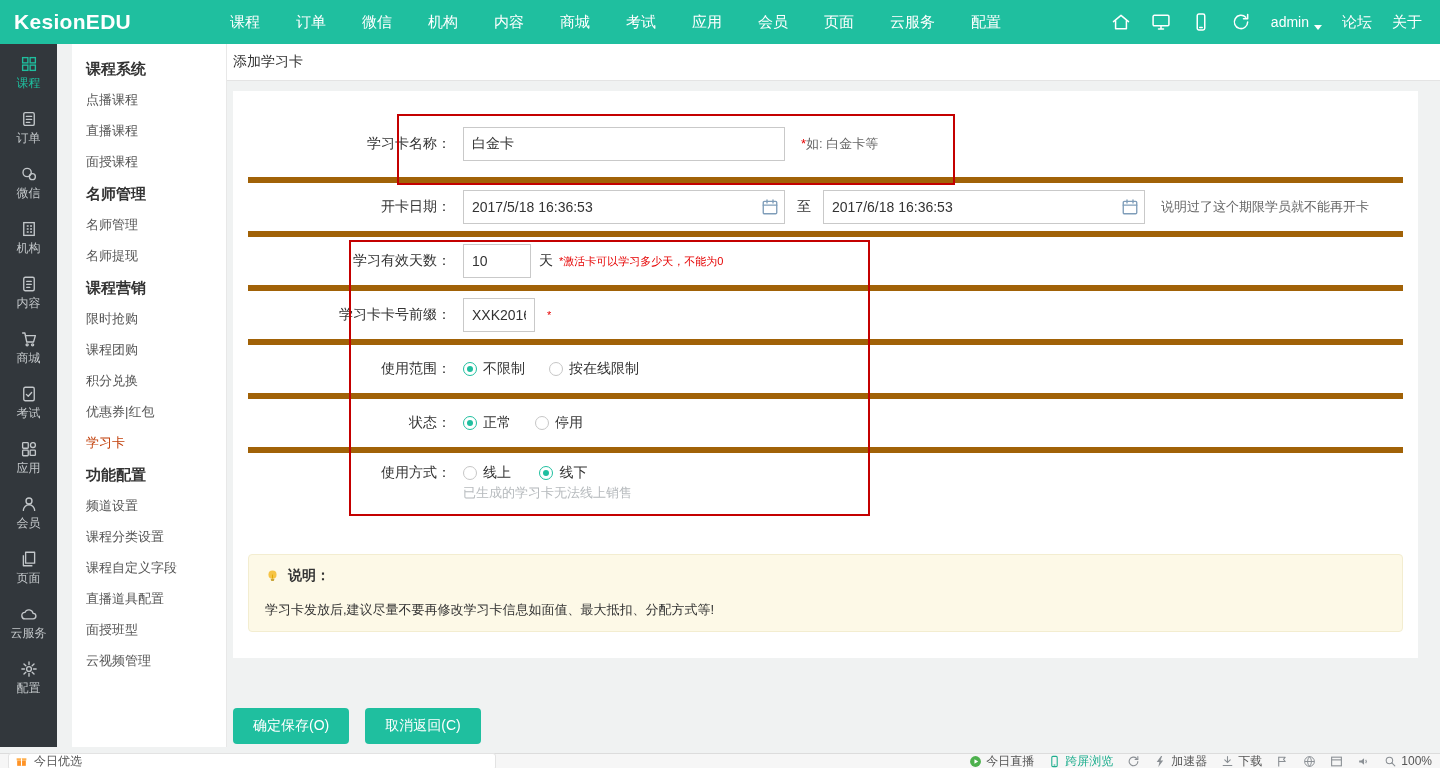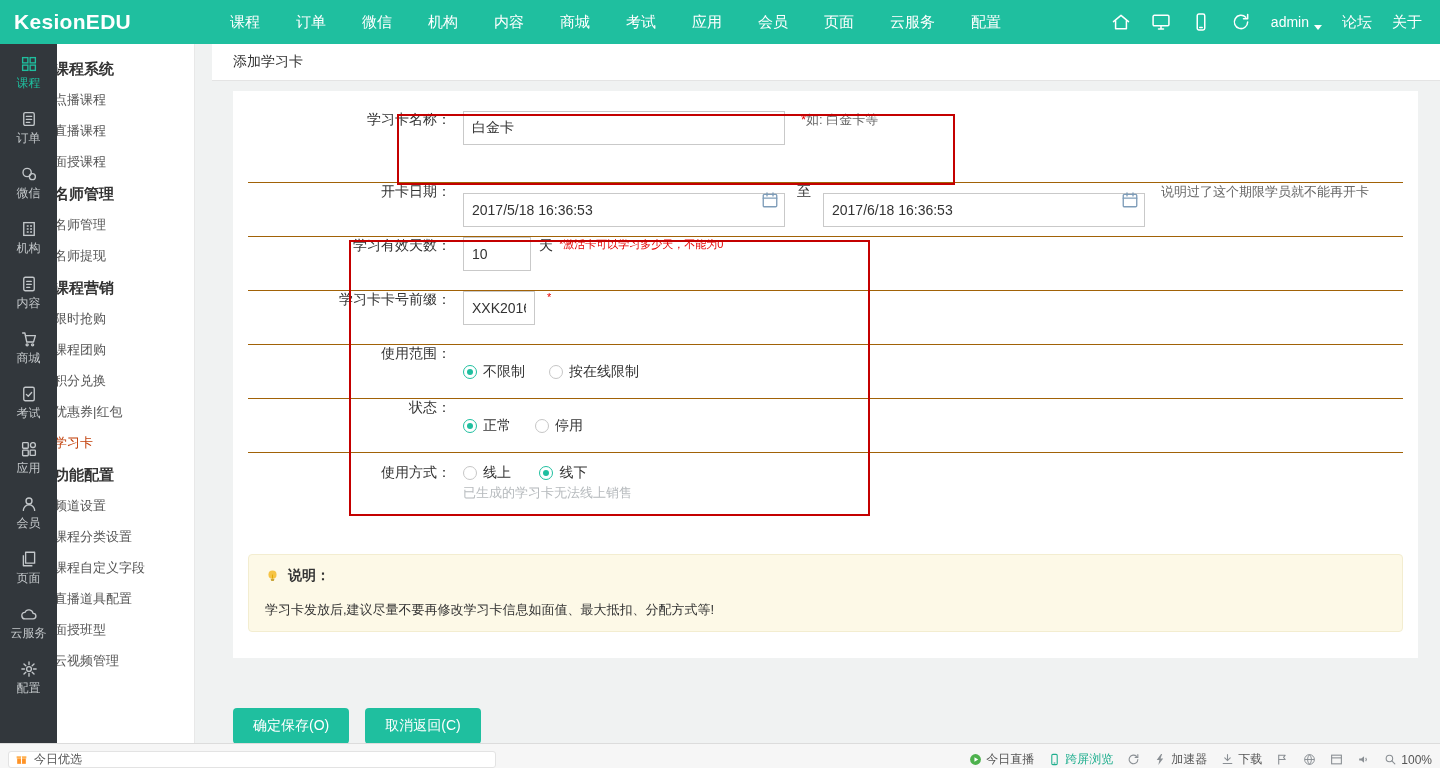--- a/index.html
+++ b/index.html
@@ -21,32 +21,32 @@
   .caret-down { width:0; height:0; border-left:4px solid transparent; border-right:4px solid transparent; border-top:5px solid #fff; display:inline-block; }
 
   
   .rail { position:absolute; top:44px; left:0; width:57px; bottom:21px; background:#32373c; display:flex; flex-direction:column; z-index:5; }
   .rail-item { height:55px; display:flex; flex-direction:column; align-items:center; justify-content:center; gap:4px; color:#c3c7ca; cursor:pointer; }
   .rail-item .ric { width:18px; height:18px; }
   .rail-item .rlbl { font-size:12px; line-height:12px; }
   .rail-item.active { color:#1fbf9f; }
 
   
-  .sidebar { position:absolute; top:44px; left:40px; width:155px; bottom:21px; background:#fff; border-right:1px solid #e8e8e8; padding:16px 0 0 14px; overflow:hidden; z-index:4; }
+  .sidebar { position:absolute; top:44px; left:72px; width:155px; bottom:21px; background:#fff; border-right:1px solid #e8e8e8; padding:16px 0 0 14px; overflow:hidden; z-index:4; }
   .group-title { font-size:15px; font-weight:bold; color:#333; margin:14px 0 12px; }
   .group-title:first-child { margin-top:0; }
   .side-item { font-size:13px; color:#555; margin-bottom:13px; cursor:pointer; white-space:nowrap; }
   .side-item.active { color:#c2410c; }
 
   
   .page-header { position:absolute; top:44px; left:212px; right:0; height:37px; background:#fff; border-bottom:1px solid #e4e4e4; display:flex; align-items:center; padding-left:21px; font-size:14px; color:#333; z-index:3; }
   .content { position:absolute; top:81px; left:212px; right:0; bottom:21px; background:#f0f2f2; padding:10px 22px 0 21px; overflow:hidden; }
   .card { background:#fff; padding:20px 15px 26px; }
 
-  .form-row { display:flex; min-height:54px; border-bottom:1px solid #a16207; }
+  .form-row { display:flex; align-items:center; min-height:54px; border-bottom:6px solid #a16207; }
   .form-row.first { min-height:72px; }
   .row-label { flex:0 0 215px; width:215px; text-align:right; padding-right:12px; font-size:14px; color:#333; }
   .text-input { height:34px; border:1px solid #c9c9c9; padding:0 8px; font-size:14px; color:#333; font-family:inherit; background:#fff; }
   .name-input { width:322px; }
   .date-wrap { position:relative; display:inline-flex; align-items:center; }
   .date-input { width:322px; padding-right:30px; }
   .cal-icon { position:absolute; right:6px; top:8px; width:18px; height:18px; color:#7f9db9; cursor:pointer; }
   .joiner { margin:0 12px; font-size:14px; color:#333; }
   .row-hint { margin-left:16px; font-size:13px; color:#666; }
   .star { color:#e60000; }
@@ -65,21 +65,21 @@
 
   .notice { margin-top:38px; background:#fdf9e7; border:1px solid #f3edd0; border-radius:4px; padding:12px 16px; }
   .notice-title { display:flex; align-items:center; gap:8px; font-size:14px; font-weight:bold; color:#333; }
   .bulb { width:15px; height:15px; }
   .notice-text { margin-top:16px; font-size:13px; color:#333; }
 
   .actions { display:flex; gap:16px; margin-top:50px; }
   .btn { height:36px; padding:0 20px; background:#1fbf9f; color:#fff; font-size:14px; border:none; border-radius:4px; cursor:pointer; font-family:inherit; }
 
   
-  .statusbar { position:absolute; left:0; right:0; bottom:0; height:25px; background:#f6f6f6; border-top:1px solid #dcdcdc; display:flex; align-items:flex-end; font-size:12px; color:#555; padding:0 8px; z-index:20; }
+  .statusbar { position:absolute; left:0; right:0; bottom:0; height:15px; background:#f6f6f6; border-top:1px solid #dcdcdc; display:flex; align-items:center; font-size:12px; color:#555; padding:0 8px; z-index:20; }
   .sb-pill { display:flex; align-items:center; gap:6px; background:#fff; border:1px solid #e3e3e3; border-radius:3px; height:17px; width:488px; padding:0 6px; }
   .sb-right { margin-left:auto; display:flex; align-items:center; gap:14px; }
   .sb-item { display:inline-flex; align-items:center; gap:4px; cursor:pointer; white-space:nowrap; }
   .sic { width:13px; height:13px; color:#8a8f94; }
   .teal-text { color:#1fae8e; }
 
   
   .annotation { position:absolute; border:2px solid #c40000; z-index:60; pointer-events:none; }
   .rect1 { left:397px; top:114px; width:558px; height:71px; }
   .rect2 { left:349px; top:240px; width:521px; height:276px; }

